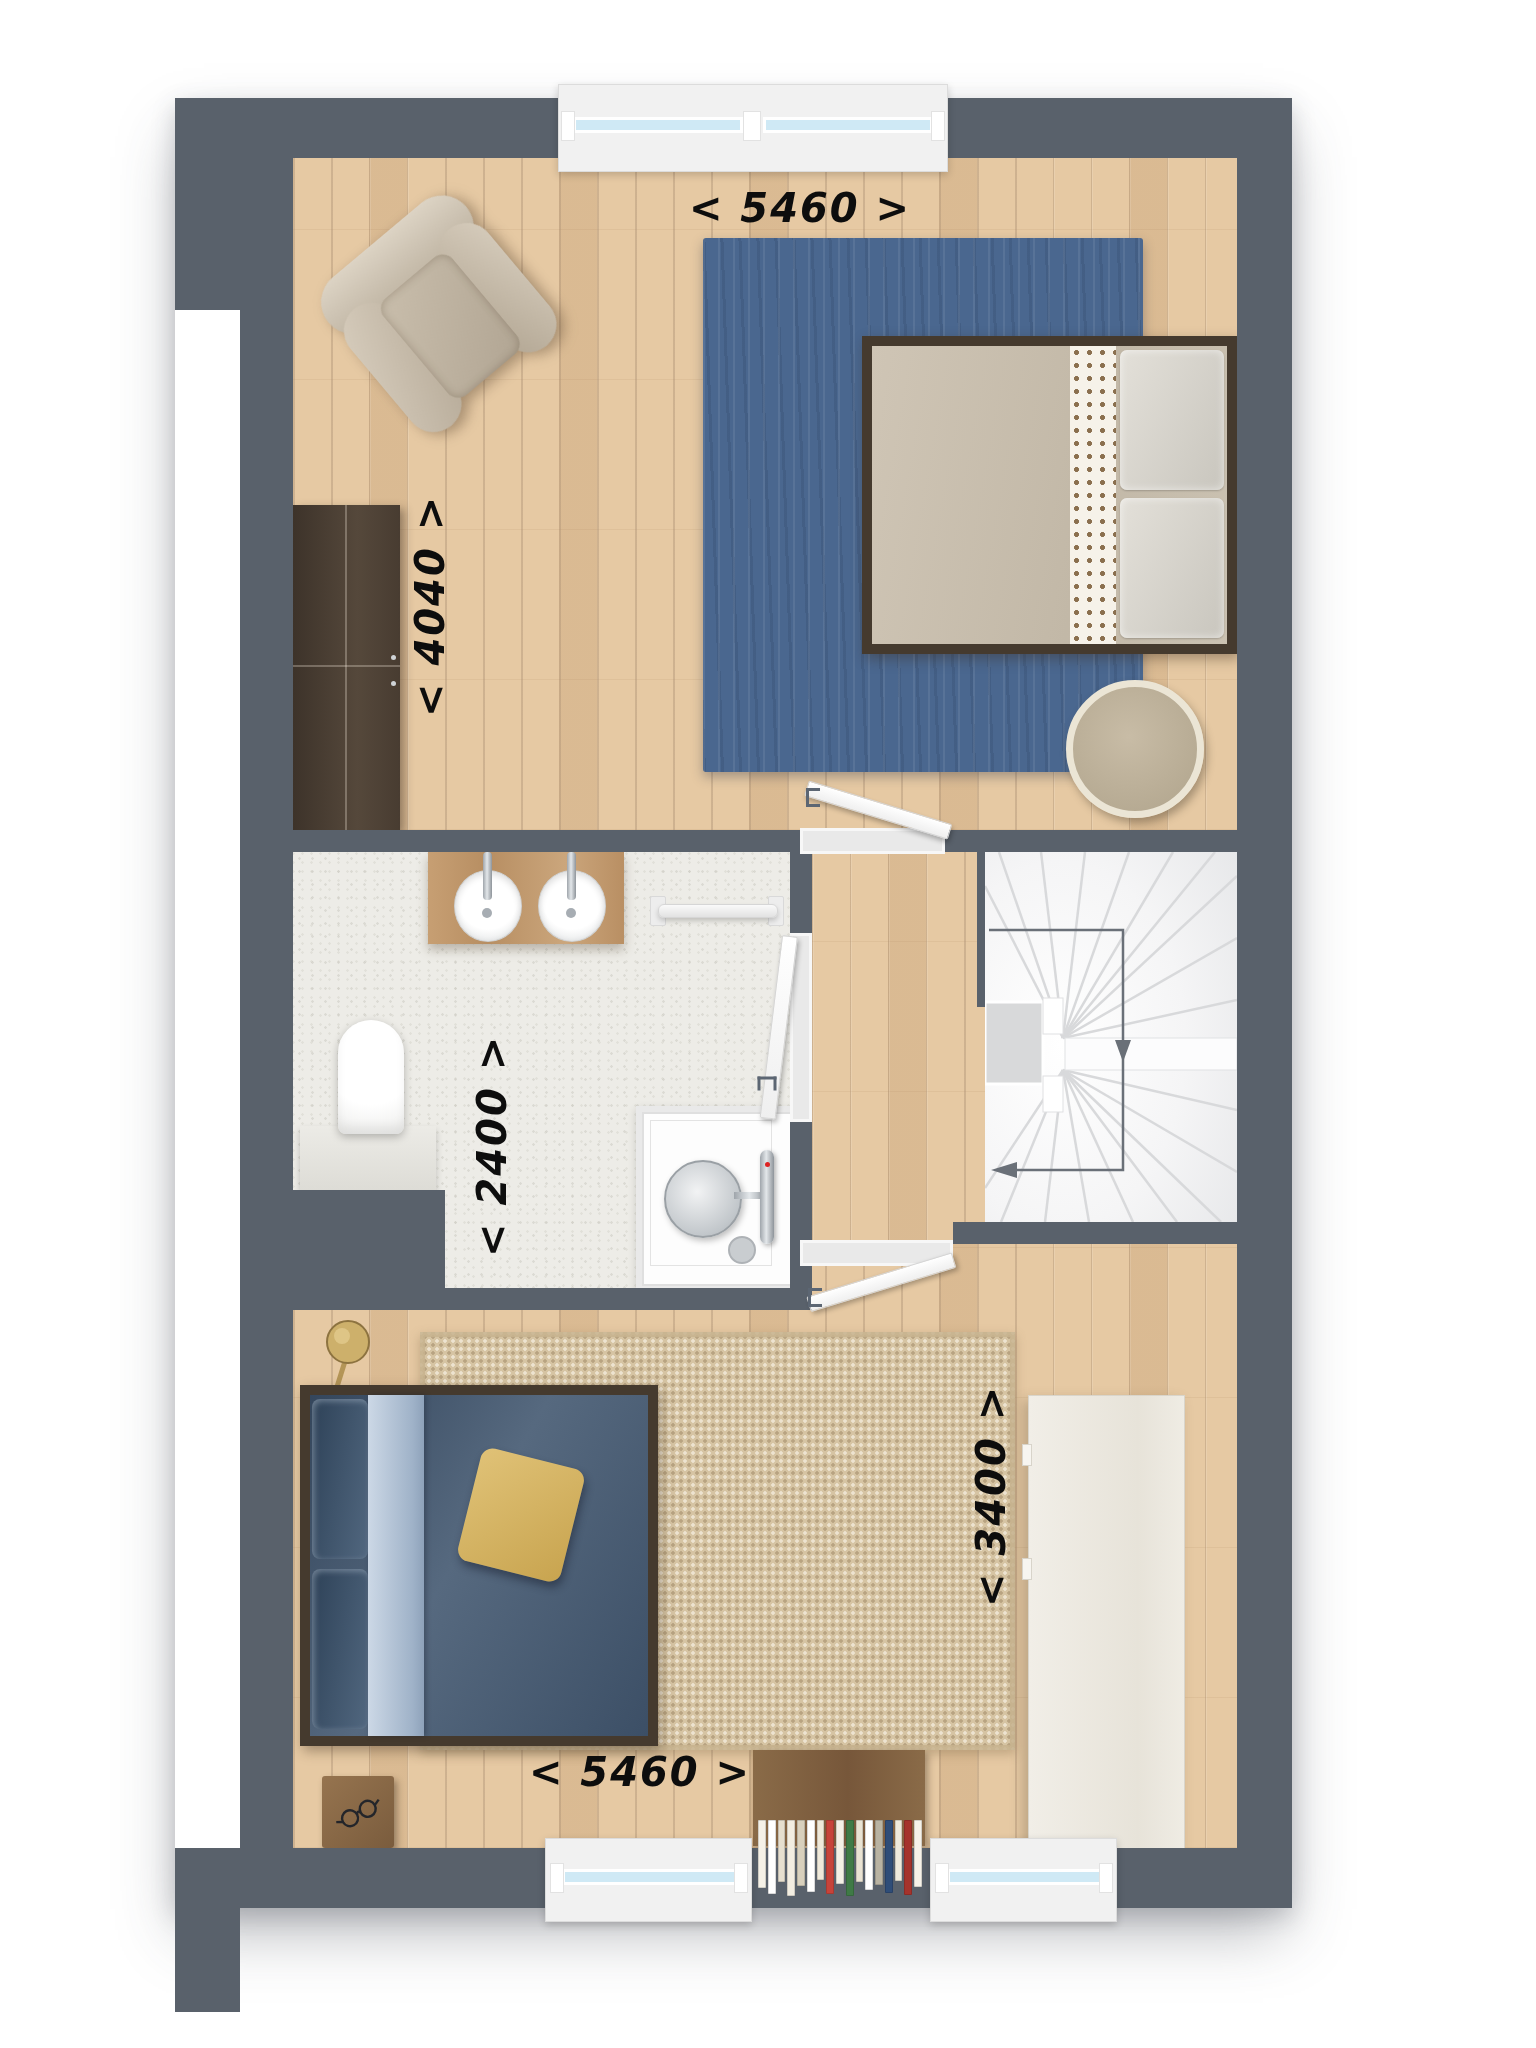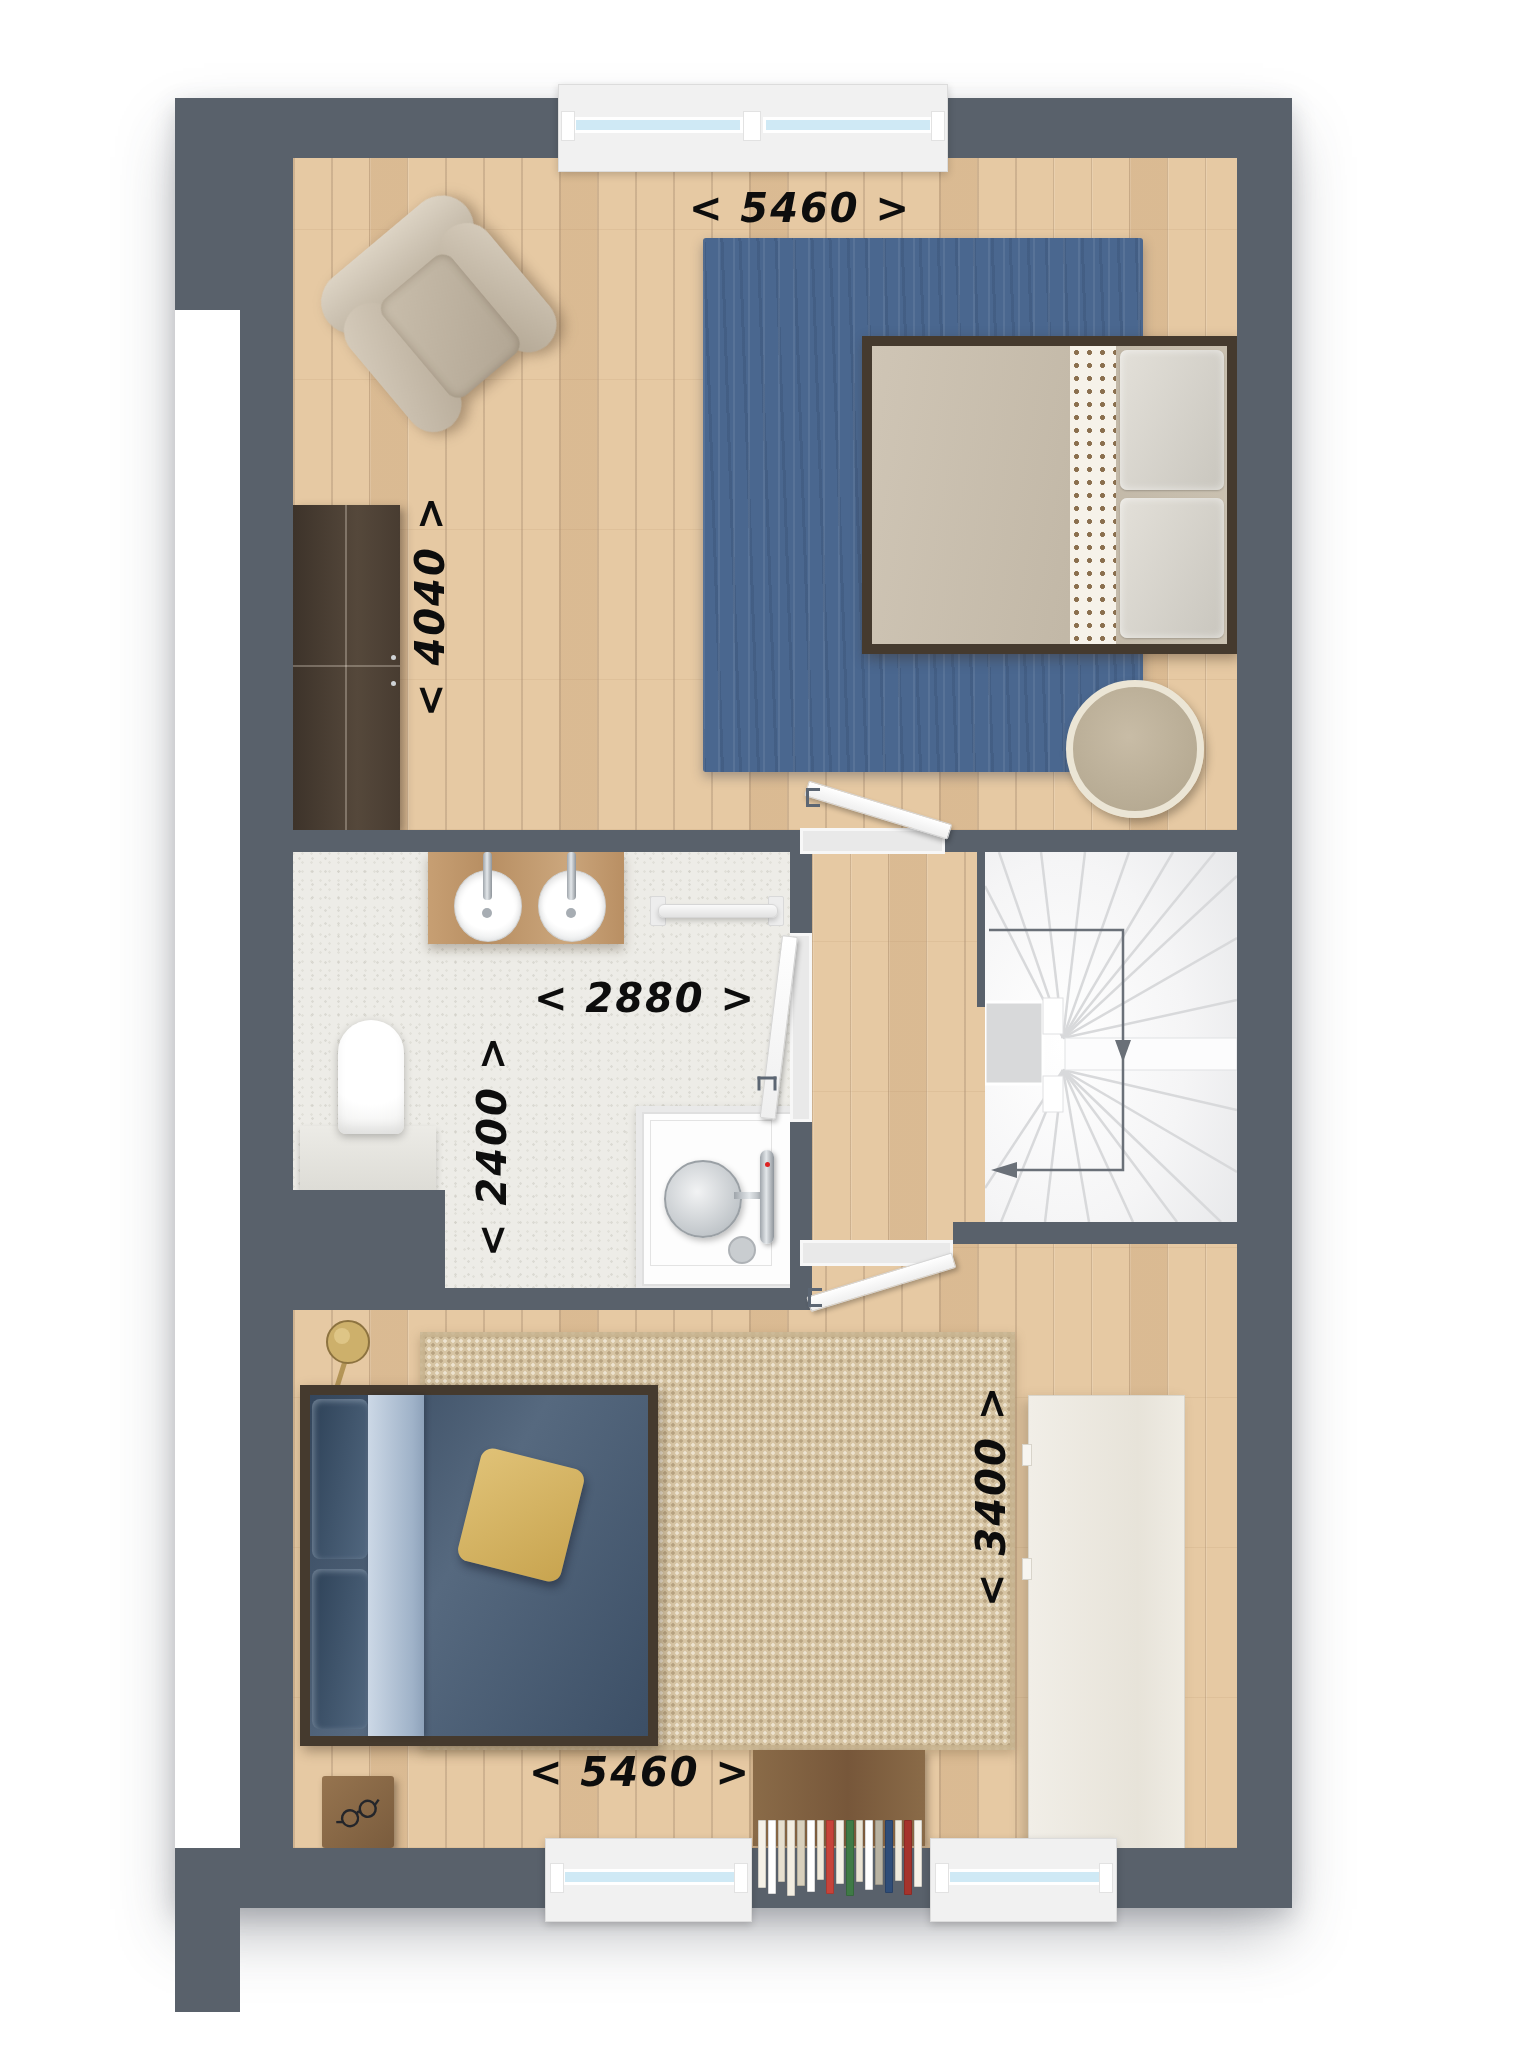--- a/index.html
+++ b/index.html
@@ -262,18 +262,17 @@
     <div class="mullion" style="left:188px;top:24px;width:12px;height:28px;"></div>
   </div>
   <div class="winbox" style="left:930px;top:1838px;width:185px;height:82px;">
     <div class="glass" style="left:16px;top:30px;width:150px;height:10px;"></div>
     <div class="mullion" style="left:4px;top:24px;width:12px;height:28px;"></div>
     <div class="mullion" style="left:168px;top:24px;width:12px;height:28px;"></div>
   </div>
 
   <div class="dim" style="left:640px;top:186px;width:320px;">&lt; 5460 &gt;</div>
   <div class="dim vert" style="left:325px;top:590px;width:210px;height:44px;">&lt; 4040 &gt;</div>
-  <div class="dim" style="left:500px;top:976px;width:290px;">&lt; 2880 &gt;</div>
   <div class="dim vert" style="left:387px;top:1130px;width:210px;height:44px;">&lt; 2400 &gt;</div>
   <div class="dim" style="left:465px;top:1750px;width:350px;">&lt; 5460 &gt;</div>
   <div class="dim vert" style="left:886px;top:1480px;width:210px;height:44px;">&lt; 3400 &gt;</div>
 
 </div>
 
 </body></html>

